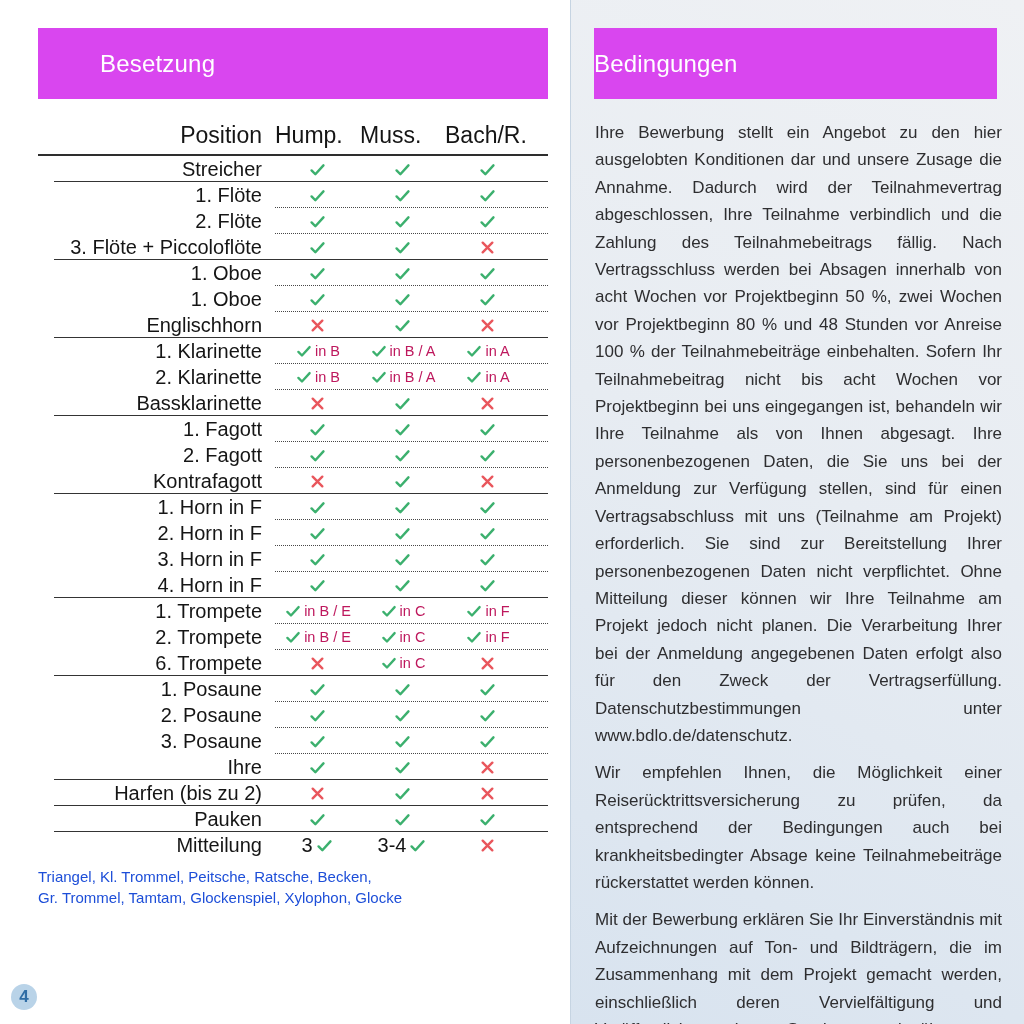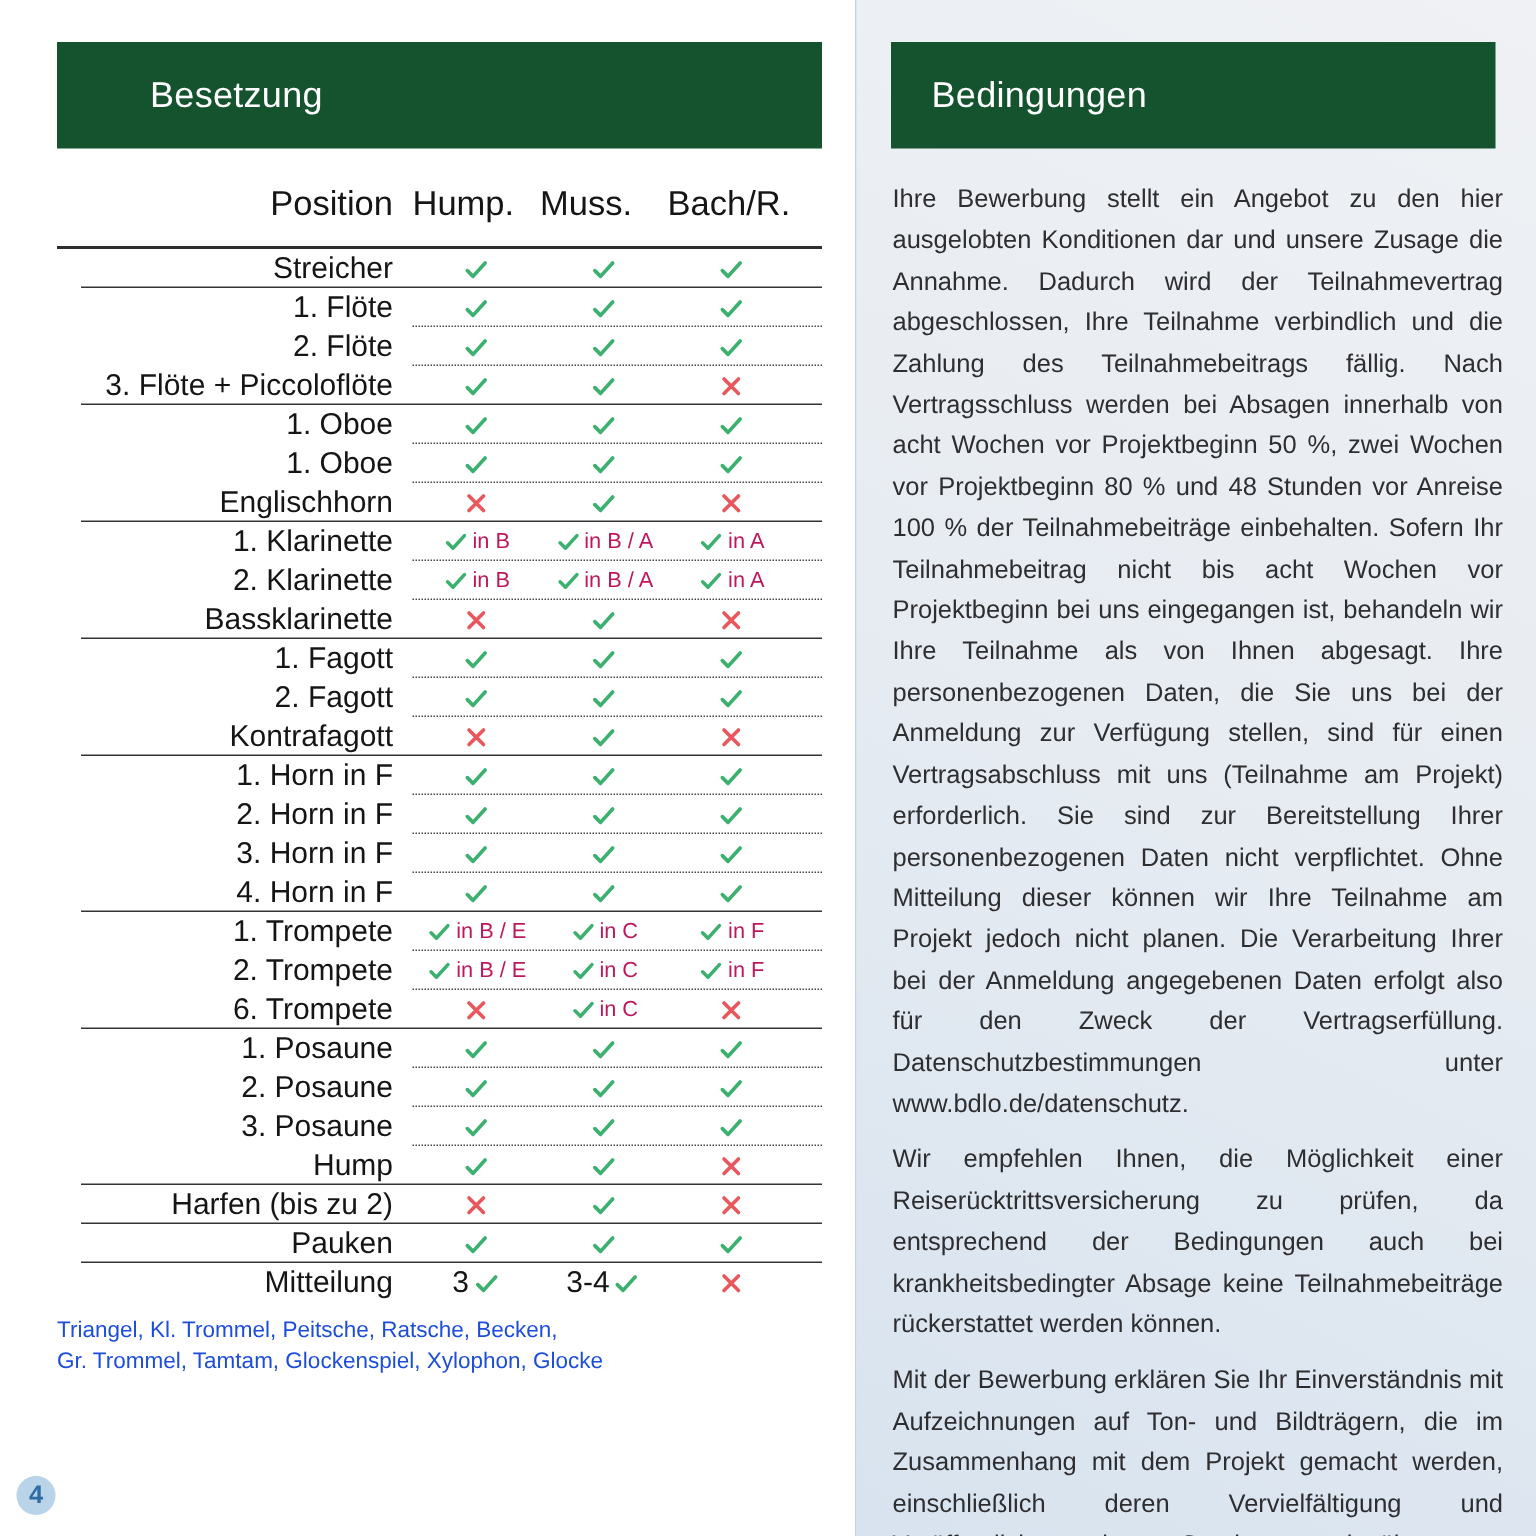--- a/index.html
+++ b/index.html
@@ -5,26 +5,26 @@
   html,body{margin:0;padding:0;}
   body{
     width:1024px;height:1024px;position:relative;overflow:hidden;
     background:#ffffff;
     font-family:"Liberation Sans", sans-serif;
     -webkit-font-smoothing:antialiased;
   }
   
   .left-panel{position:absolute;left:38px;top:0;width:510px;}
   .bar{
-    background:#14532d;color:#fff;height:71px;
+    background:#d946ef;color:#fff;height:71px;
     display:flex;align-items:center;font-size:24px;letter-spacing:.2px;
   }
   .left-bar{margin-top:28px;padding-left:62px;}
   .thead{
-    display:flex;align-items:flex-end;height:50px;padding-bottom:15px;
+    display:flex;align-items:flex-end;height:50px;padding-bottom:5px;
     border-bottom:2.5px solid #2e2e2e;font-size:23px;color:#151515;
   }
   .thead .pos{width:237px;text-align:right;padding-right:13px;box-sizing:border-box;}
   .thead .col{width:85px;text-align:left;white-space:nowrap;}
   .trow{position:relative;height:26px;display:flex;align-items:center;}
   .tlabel{
     width:237px;box-sizing:border-box;text-align:right;padding-right:13px;
     font-size:20px;color:#151515;white-space:nowrap;
   }
   .tcells{display:flex;width:255px;}
@@ -37,21 +37,21 @@
   .divider.dotted{left:237px;border-bottom:1.8px dotted #474747;}
   .footnote{
     margin-top:8px;text-align:left;font-size:15px;line-height:21px;color:#1d4ed8;
   }
   
   .right-panel{
     position:absolute;left:570px;top:0;width:454px;height:1024px;box-sizing:border-box;
     background:linear-gradient(205deg,#eff1f4 0%,#e7ecf2 48%,#d8e3ef 100%);
     border-left:1.5px solid #c6d4e2;
   }
-  .right-bar{margin:28px 27px 0 23px;padding-left:27px;}
+  .right-bar{margin:28px 27px 0 23px;}
   .body-text{
     margin:20px 22px 0 24px;text-align:justify;
     font-size:17px;line-height:27.4px;color:#2e2e30;
     hyphens:auto;-webkit-hyphens:auto;
   }
   .body-text p{margin:0 0 10px 0;}
   
   .page-num{
     position:absolute;left:11px;top:984px;width:26px;height:26px;border-radius:50%;
     background:#b9d3e8;color:#2f6da5;display:flex;align-items:center;justify-content:center;
@@ -702,21 +702,21 @@
             <span>
               <svg width="19" height="19" viewBox="0 0 24 24" aria-hidden="true">
                 <path d="M4.5 13.2 9.3 18 19.5 6.8" fill="none" stroke="#3cb06e" stroke-width="3.1" stroke-linecap="round" stroke-linejoin="round"></path>
               </svg>
             </span>
           </div>
         </div>
         <div class="divider dotted"></div>
       </div>
       <div class="trow">
-        <div class="tlabel">Hump</div>
+        <div class="tlabel">Ihre</div>
         <div class="tcells">
           <div class="tcell">
             <span>
               <svg width="19" height="19" viewBox="0 0 24 24" aria-hidden="true">
                 <path d="M4.5 13.2 9.3 18 19.5 6.8" fill="none" stroke="#3cb06e" stroke-width="3.1" stroke-linecap="round" stroke-linejoin="round"></path>
               </svg>
             </span>
           </div>
           <div class="tcell">
             <span>

